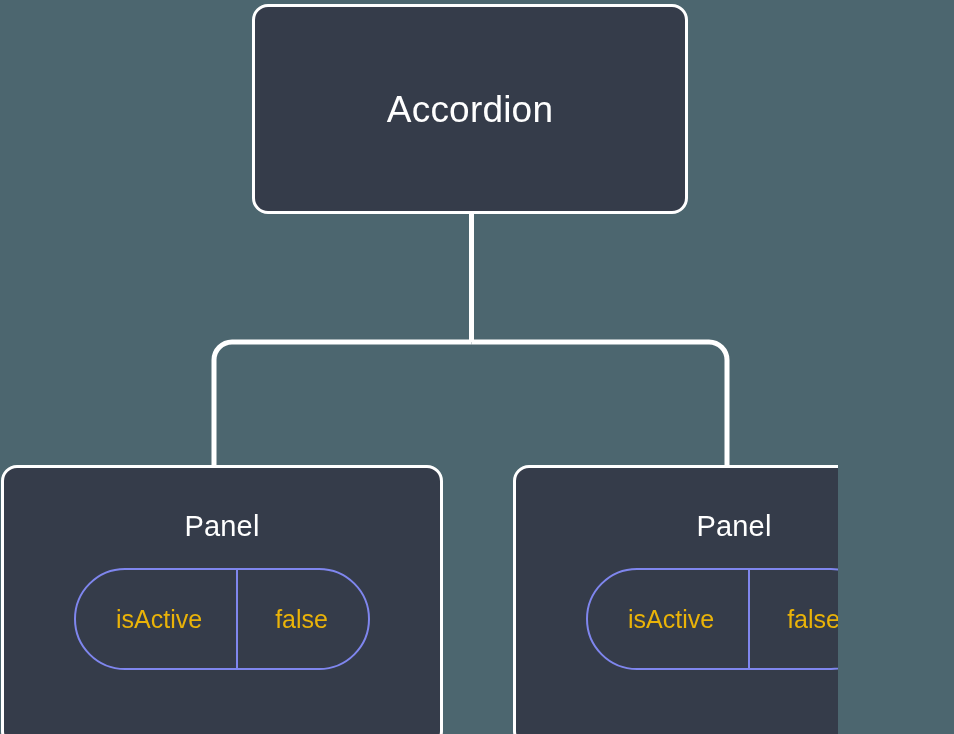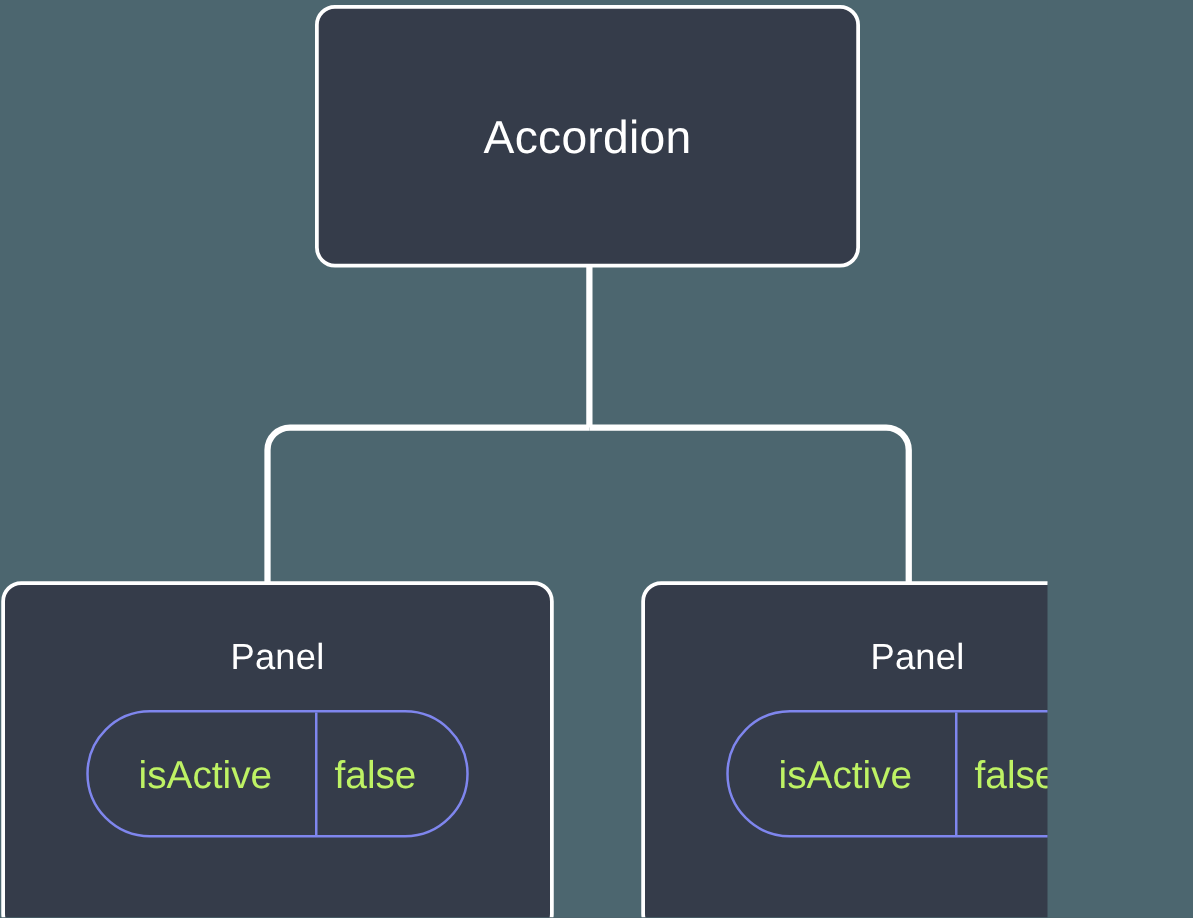--- a/index.html
+++ b/index.html
@@ -80,32 +80,32 @@
     height: 102px;
     border: 2px solid #7f86ee;
     border-radius: 51px;
     color: #8a90f3;
   }
 
   .prop-cell {
     display: flex;
     align-items: center;
     justify-content: center;
-    font-size: 31px;
+    font-size: 25px;
     line-height: 1;
     white-space: nowrap;
-    color: #bef264;
+    color: #eab308;
   }
 
   .prop-key {
     padding: 0 34px 0 40px;
   }
 
   .prop-value {
-    padding: 0 40px 0 14px;
+    padding: 0 40px 0 37px;
     border-left: 2px solid #7f86ee;
   }
 </style>
 </head>
 <body>
 
 <div id="canvas">
 
   <svg id="connectors" viewBox="0 0 954 734" width="954" height="734" xmlns="http://www.w3.org/2000/svg">
 

